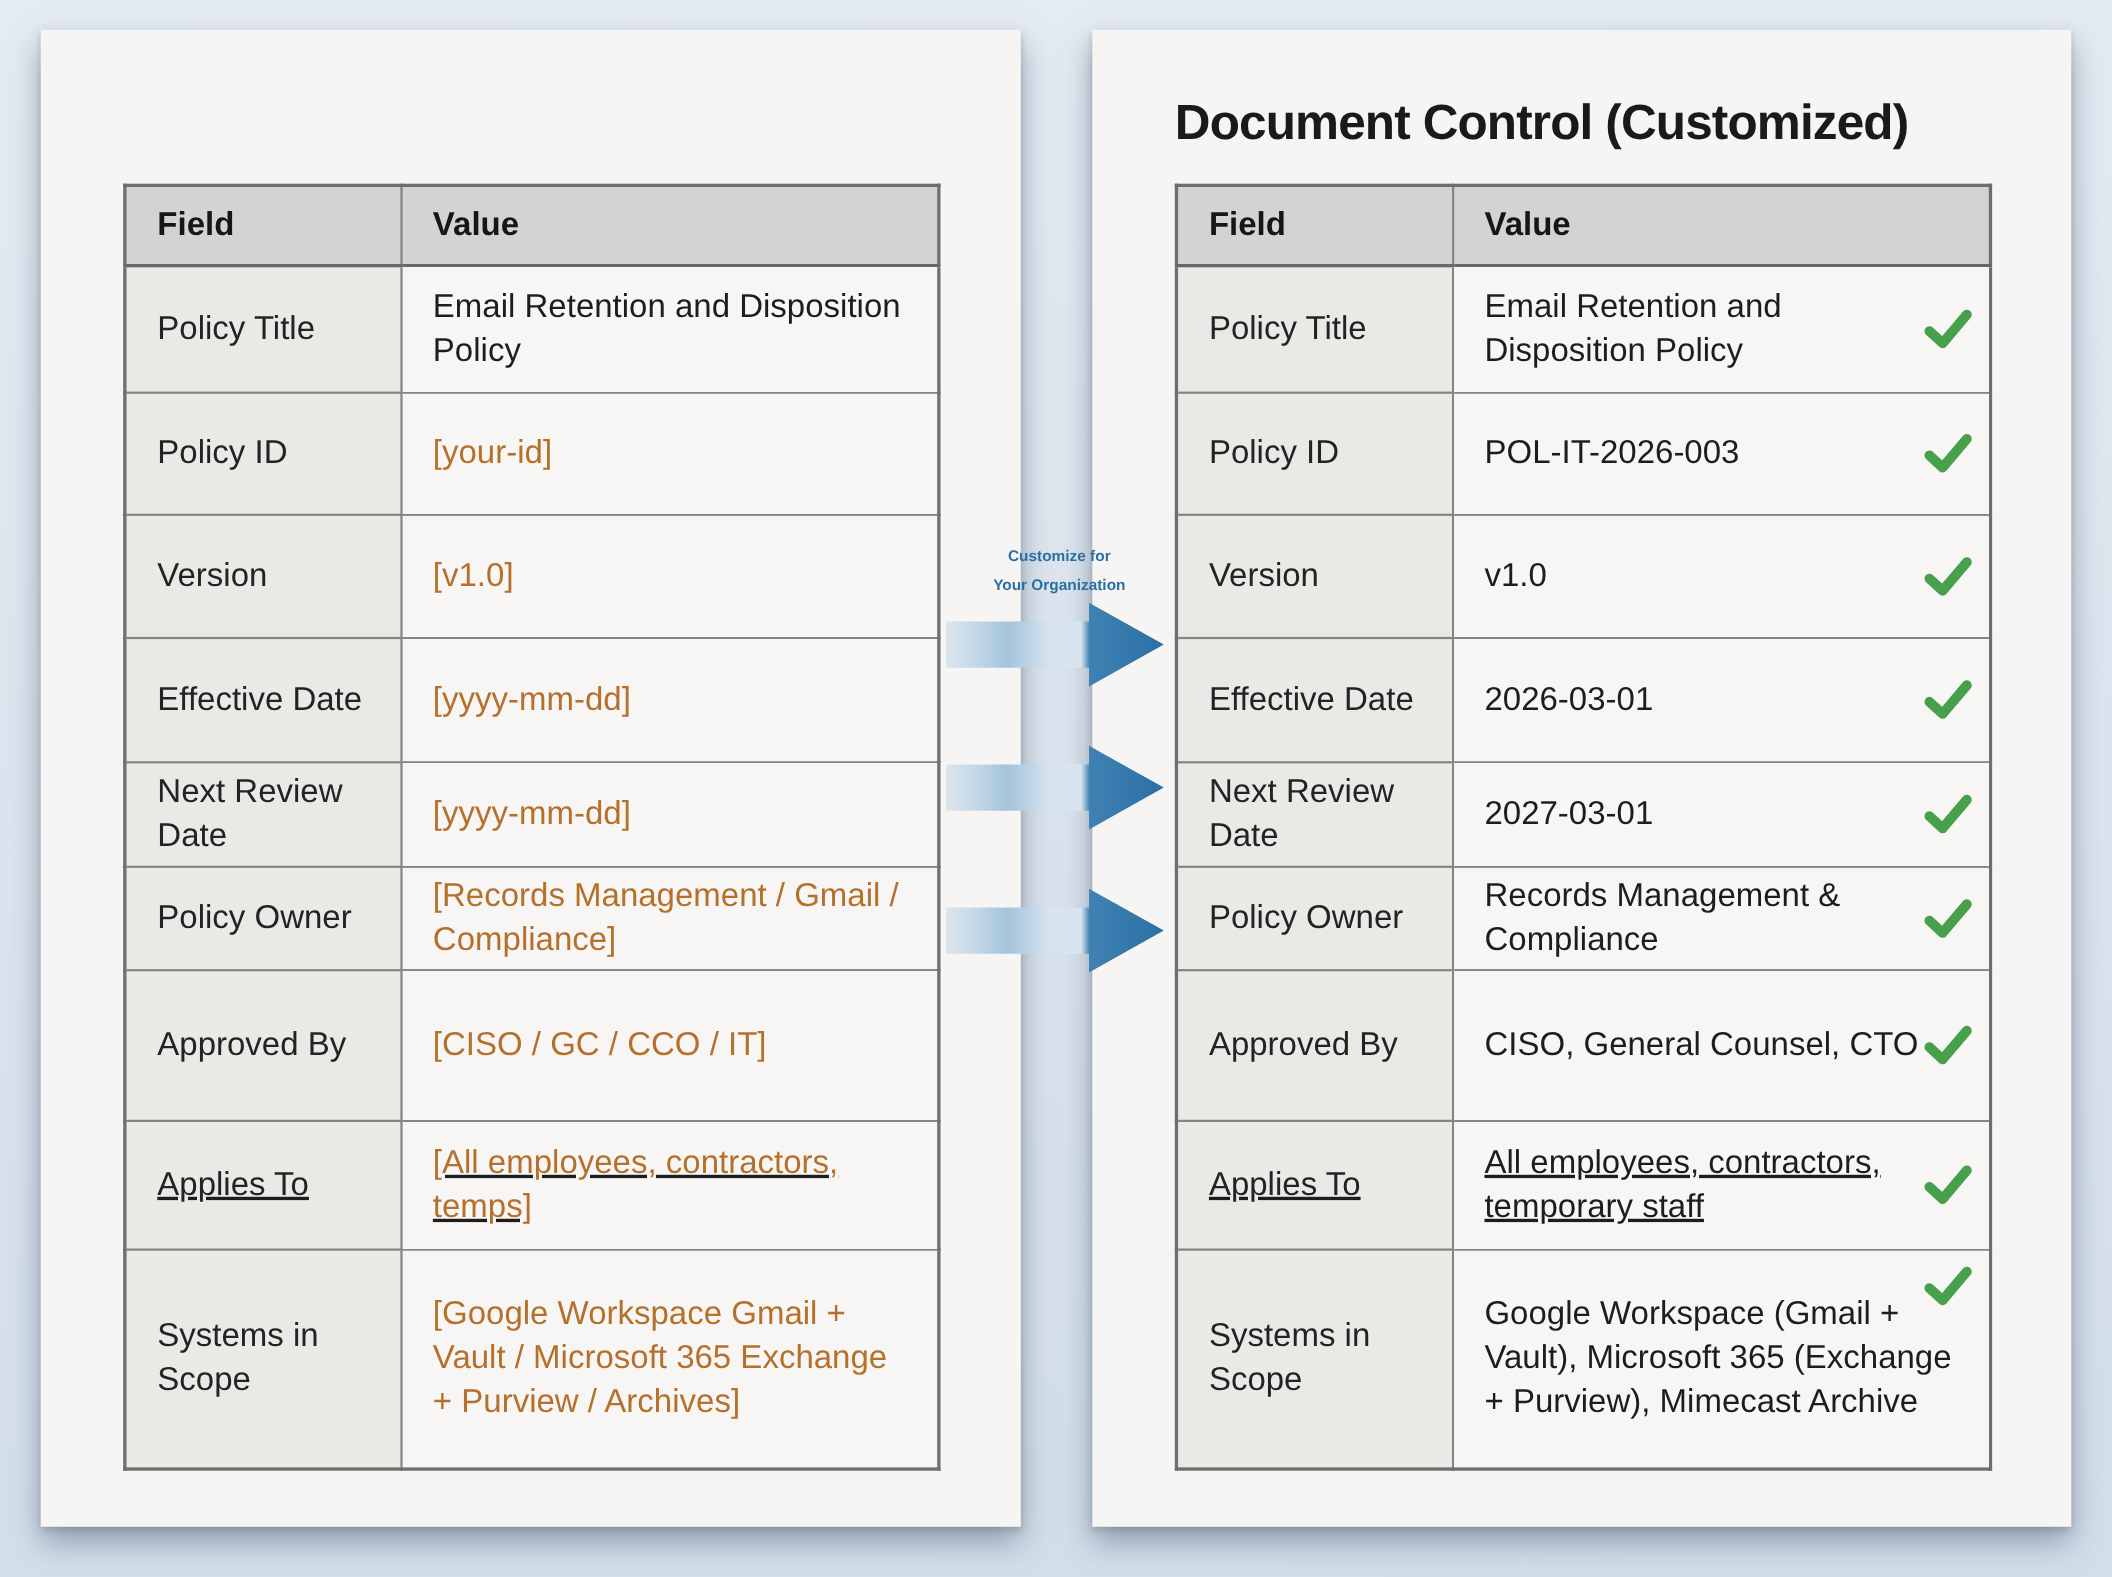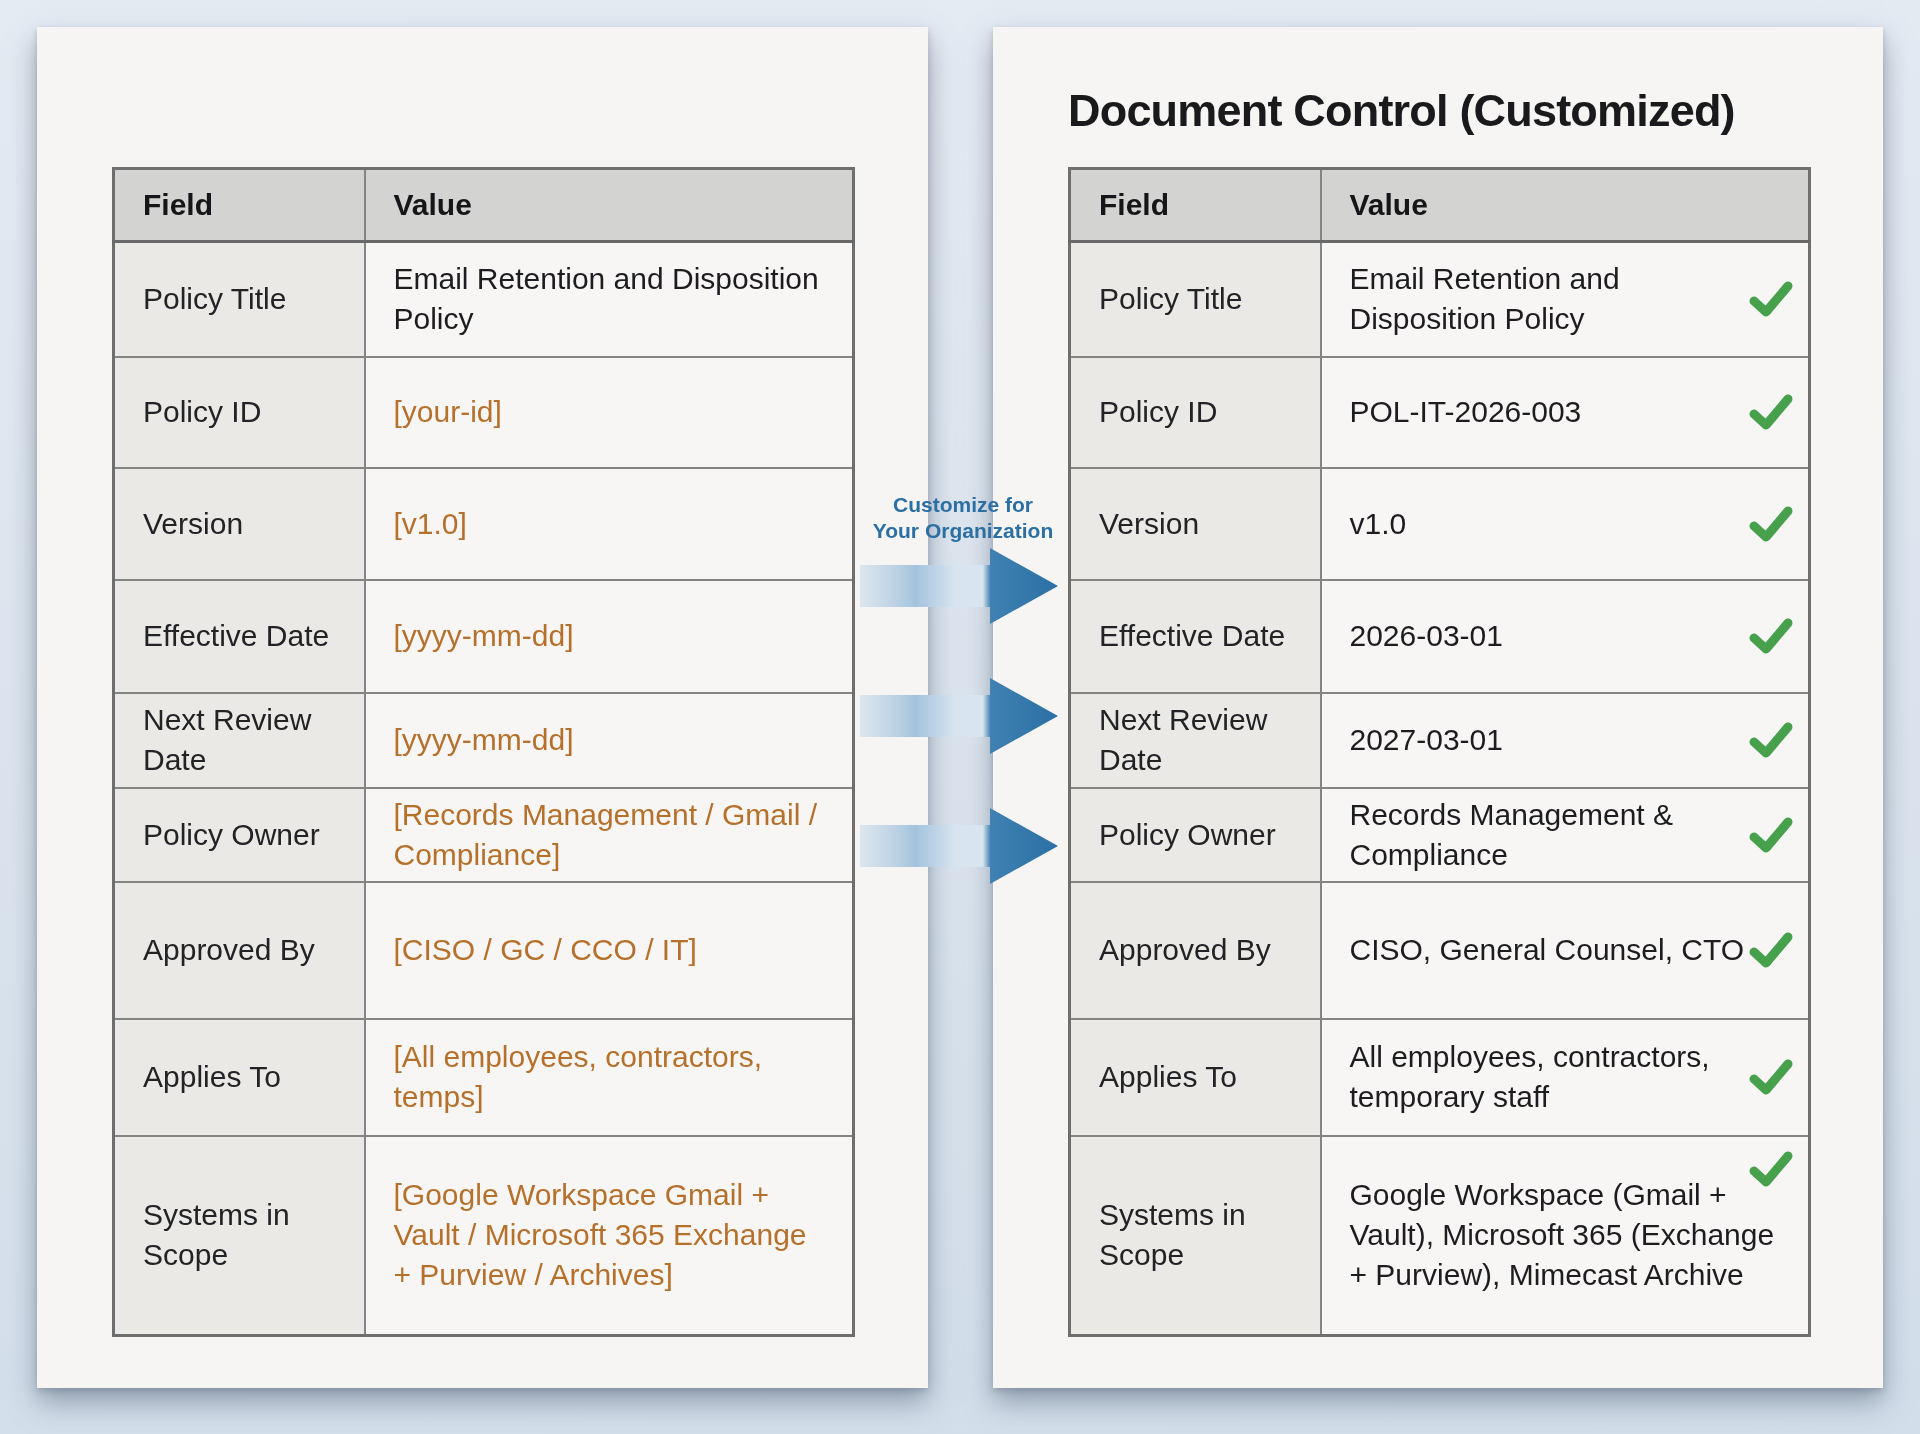--- a/index.html
+++ b/index.html
@@ -39,32 +39,32 @@
     background:#d3d4d1;font-weight:700;color:#161618;
     border-bottom:3px solid #686868;height:70px;padding-top:0;padding-bottom:0;
   }
   .doc-table td.fcell{background:#eae9e6;color:#232325;}
   .doc-table td.vcell{background:#f7f6f4;position:relative;}
   .vtext{white-space:pre-line;display:block;}
   .placeholder .vtext{color:#b5702b;}
   
   tr.rh0{height:115px;} tr.rh1{height:111px;} tr.rh2{height:112px;}
   tr.rh3{height:113px;} tr.rh4{height:95px;} tr.rh5{height:93px;}
-  tr.rh6{height:137px;} tr.rh7{height:117px;} tr.rh8{height:200px;}
+  tr.rh6{height:137px;} tr.rh7{height:117px;text-decoration:underline;} tr.rh8{height:200px;}
   
   .check{
     position:absolute;right:14px;top:50%;transform:translateY(-50%);
     width:46px;height:40px;flex-shrink:0;
   }
   .row-check-top .check{top:12px;transform:none;}
   .vcell.withcheck{padding-right:8px;}
   
   .customize-label{
     position:absolute;left:845px;top:492px;width:236px;
-    text-align:center;font-size:21px;font-weight:700;line-height:26px;
+    text-align:center;font-size:14px;font-weight:700;line-height:26px;
     color:#2b6fa3;white-space:pre-line;z-index:5;
   }
   .arrows{position:absolute;left:858px;top:540px;z-index:4;}
 </style>
 </head>
 <body>
 
 <div class="page page-left">
 
   <table class="doc-table">

